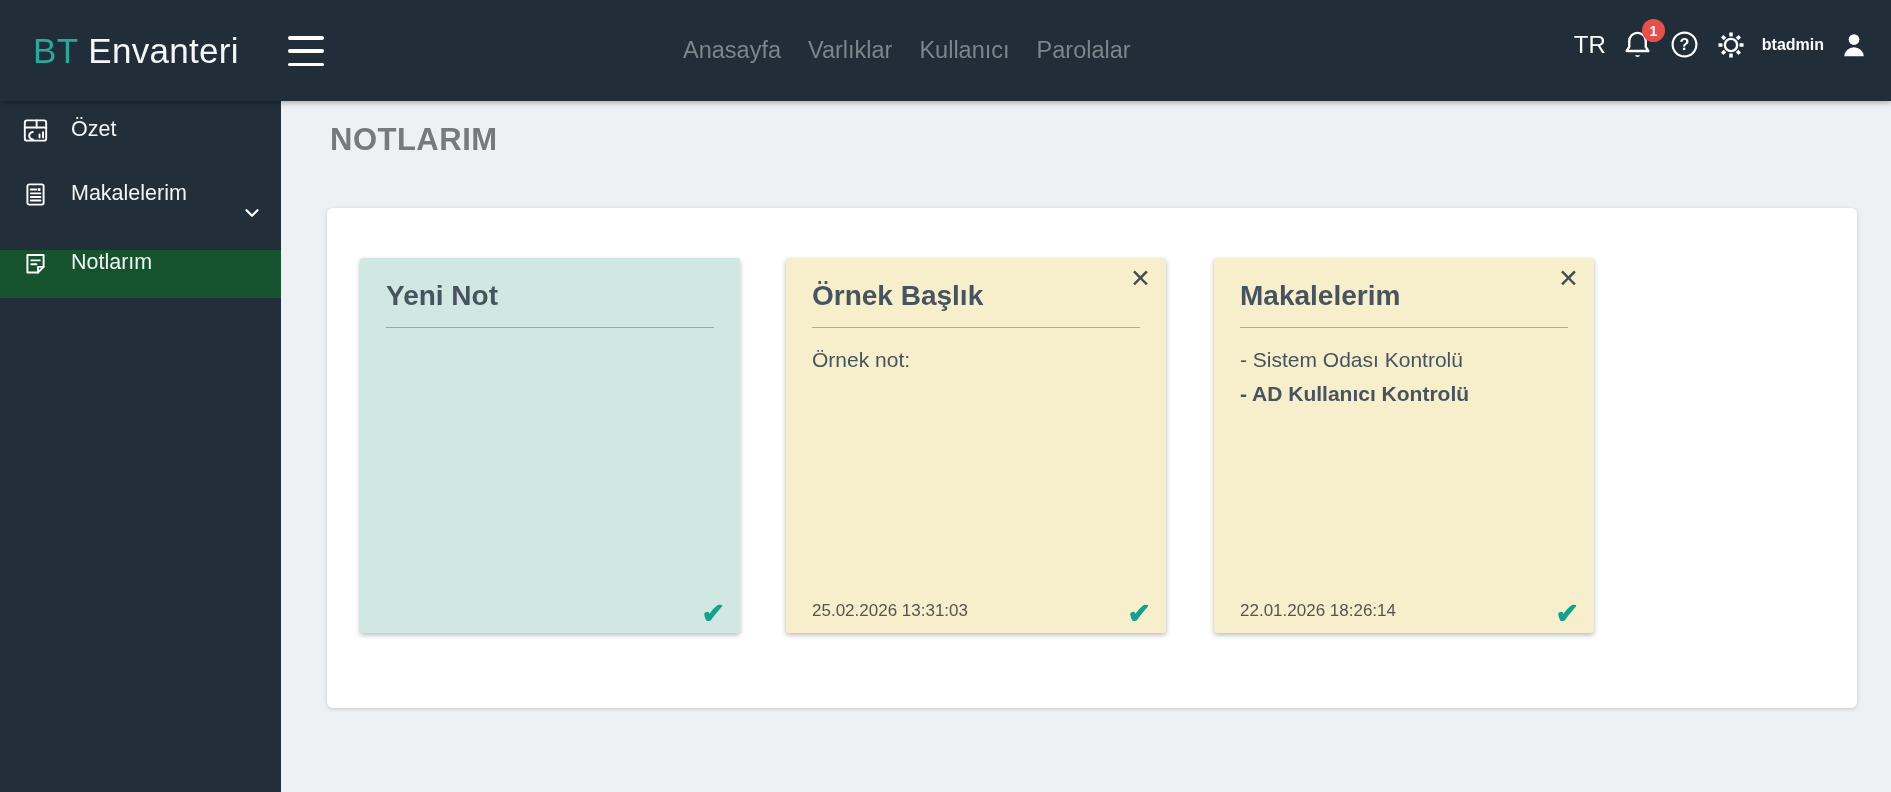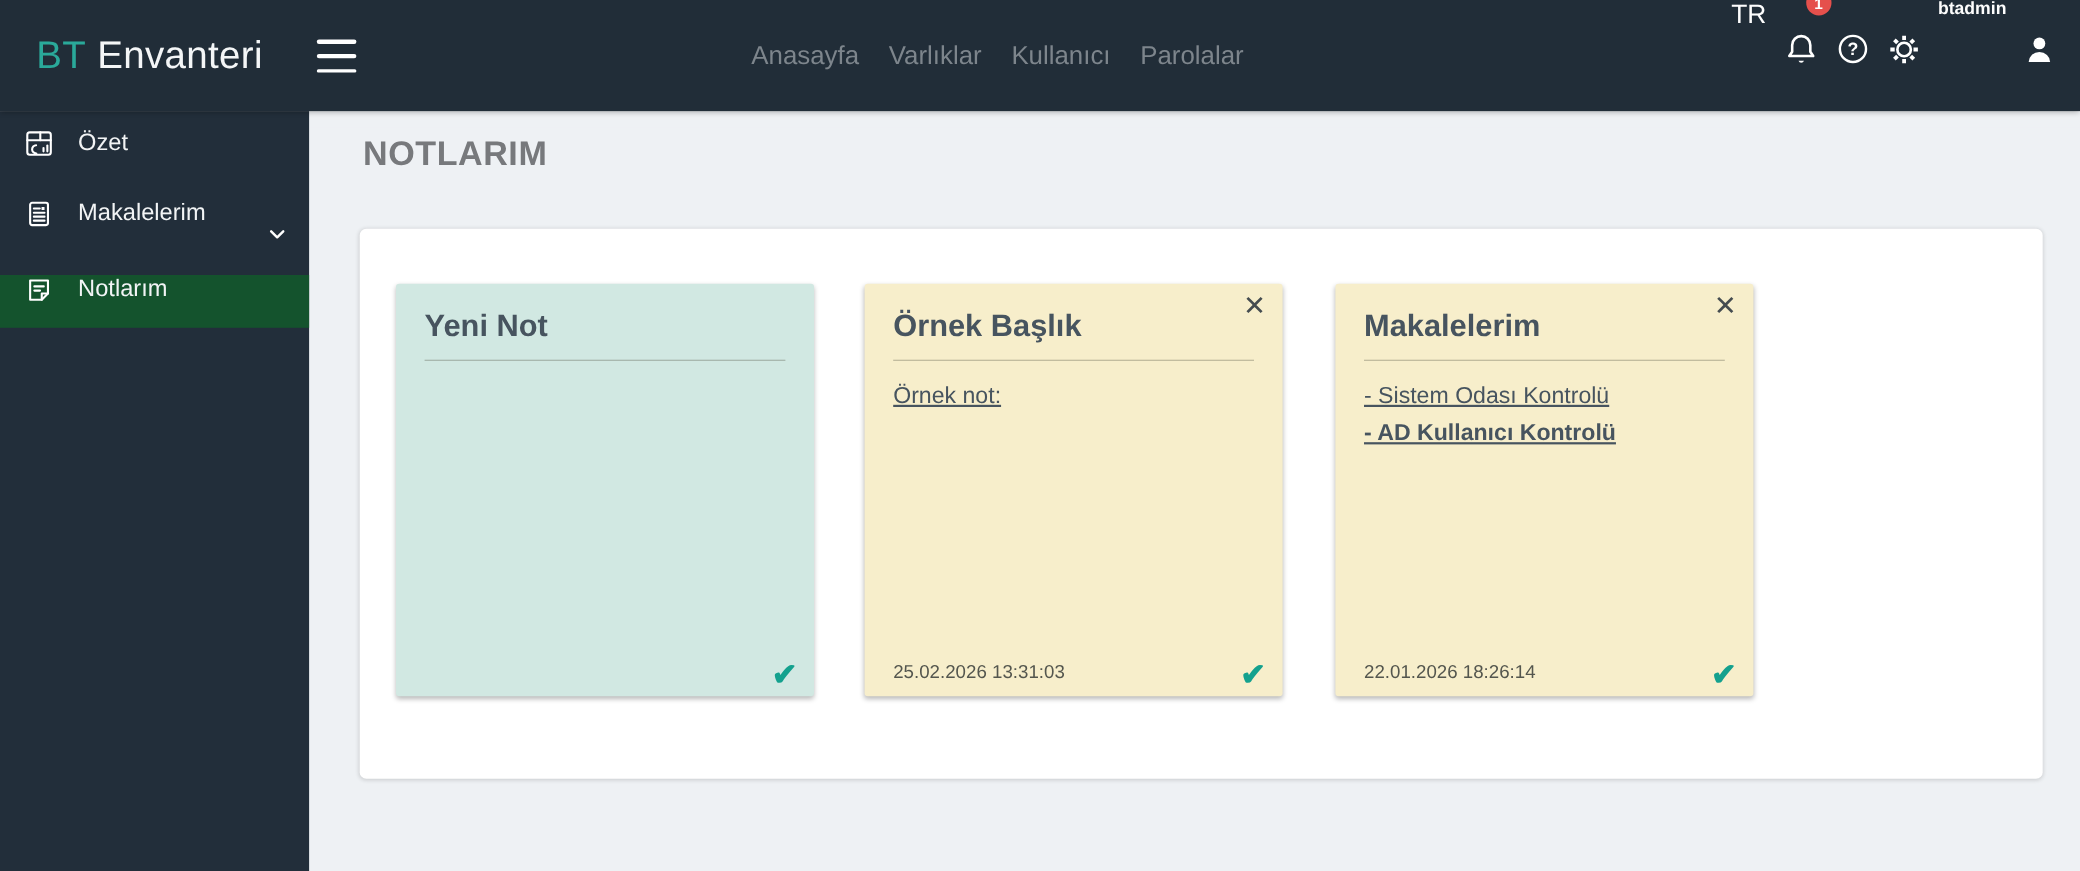--- a/index.html
+++ b/index.html
@@ -17,21 +17,21 @@
     box-shadow:0 2px 5px rgba(0,0,0,.28);
     display:flex; align-items:center;
   }
   .brand { position:absolute; left:33px; top:0; height:101px; display:flex; align-items:center; font-size:35px; letter-spacing:.3px; }
   .brand .bt { color:#2aa99a; margin-right:10px; }
   .brand .rest { color:#f4f6f7; }
   .hamburger { position:absolute; left:288px; top:36px; width:36px; height:30px; display:flex; flex-direction:column; justify-content:space-between; cursor:pointer; }
   .hamburger span { display:block; width:36px; height:3.5px; background:#fff; border-radius:2px; }
   .topnav { position:absolute; left:683px; top:0; height:101px; display:flex; align-items:center; gap:27px; }
   .topnav a { color:#7d858c; font-size:23.5px; text-decoration:none; cursor:pointer; }
-  .top-right { position:absolute; right:22px; top:0; height:89px; display:flex; gap:15px; color:#fff; }
+  .top-right { position:absolute; right:22px; top:0; height:89px; display:flex; align-items:center; gap:15px; color:#fff; }
   .lang { font-size:24px; color:#fdfdfd; cursor:pointer; }
   .icon-btn { position:relative; display:flex; align-items:center; cursor:pointer; }
   .badge {
     position:absolute; top:-9px; right:-11px; min-width:23px; height:23px;
     background:#e5504c; border-radius:50%; color:#fff; font-size:14px; font-weight:bold;
     display:flex; align-items:center; justify-content:center;
   }
   .username { font-size:16px; font-weight:bold; color:#fdfdfd; }
   
   .sidebar {
@@ -62,21 +62,21 @@
     box-shadow:0 2px 5px rgba(0,0,0,.28);
   }
   .note.mint { left:33px;  background:#d1e8e2; }
   .note.n2   { left:459px; background:#f7eecb; }
   .note.n3   { left:887px; background:#f7eecb; }
   .note-title {
     margin:22px 26px 0 26px; font-size:28px; font-weight:600; color:#47545f;
     padding-bottom:15px; border-bottom:1px solid rgba(90,90,75,.45);
     cursor:text;
   }
-  .note-body { margin:15px 26px 0 26px; font-size:21px; color:#47545f; line-height:34px; cursor:text;text-decoration:underline; }
+  .note-body { margin:15px 26px 0 26px; font-size:21px; color:#47545f; line-height:34px; cursor:text; }
   .note-body .bold { font-weight:bold; }
   .note-close {
     position:absolute; top:8px; right:15px; font-size:25px; color:#454c50;
     cursor:pointer; line-height:1;
   }
   .note-ts { position:absolute; left:26px; bottom:12px; font-size:17px; color:#54564e; }
   .note-check {
     position:absolute; right:15px; bottom:5px; font-size:28px; font-weight:bold;
     color:#14a18e; cursor:pointer; line-height:1;
   }

